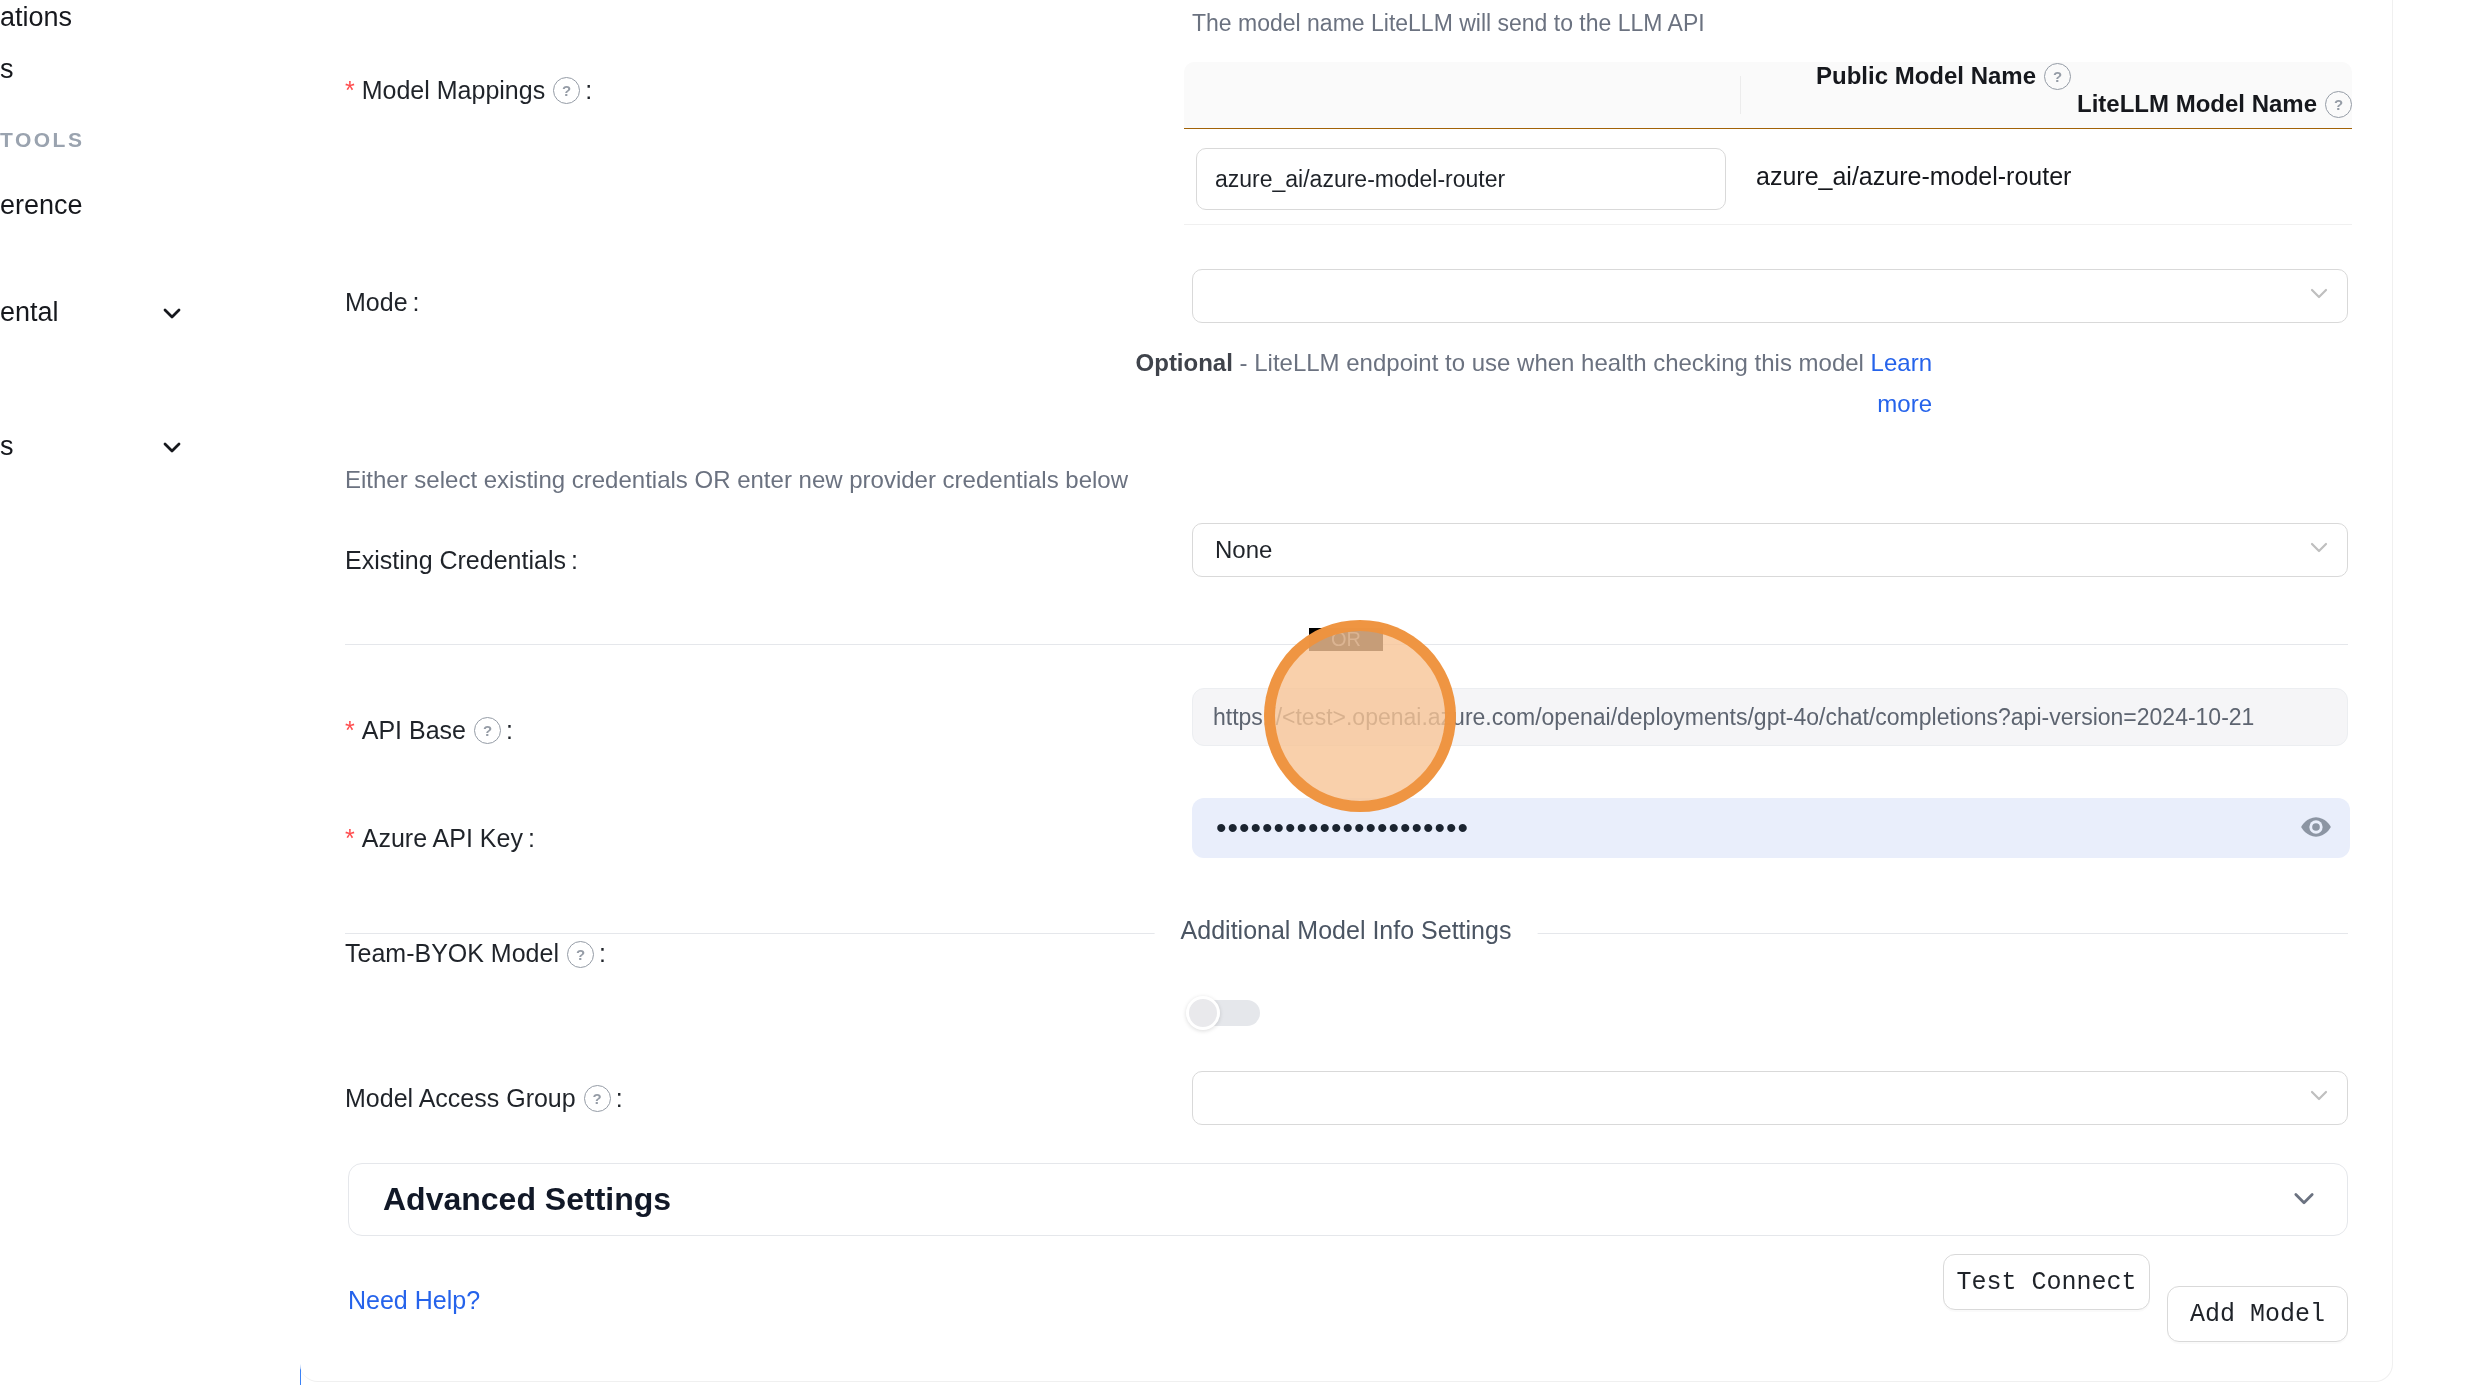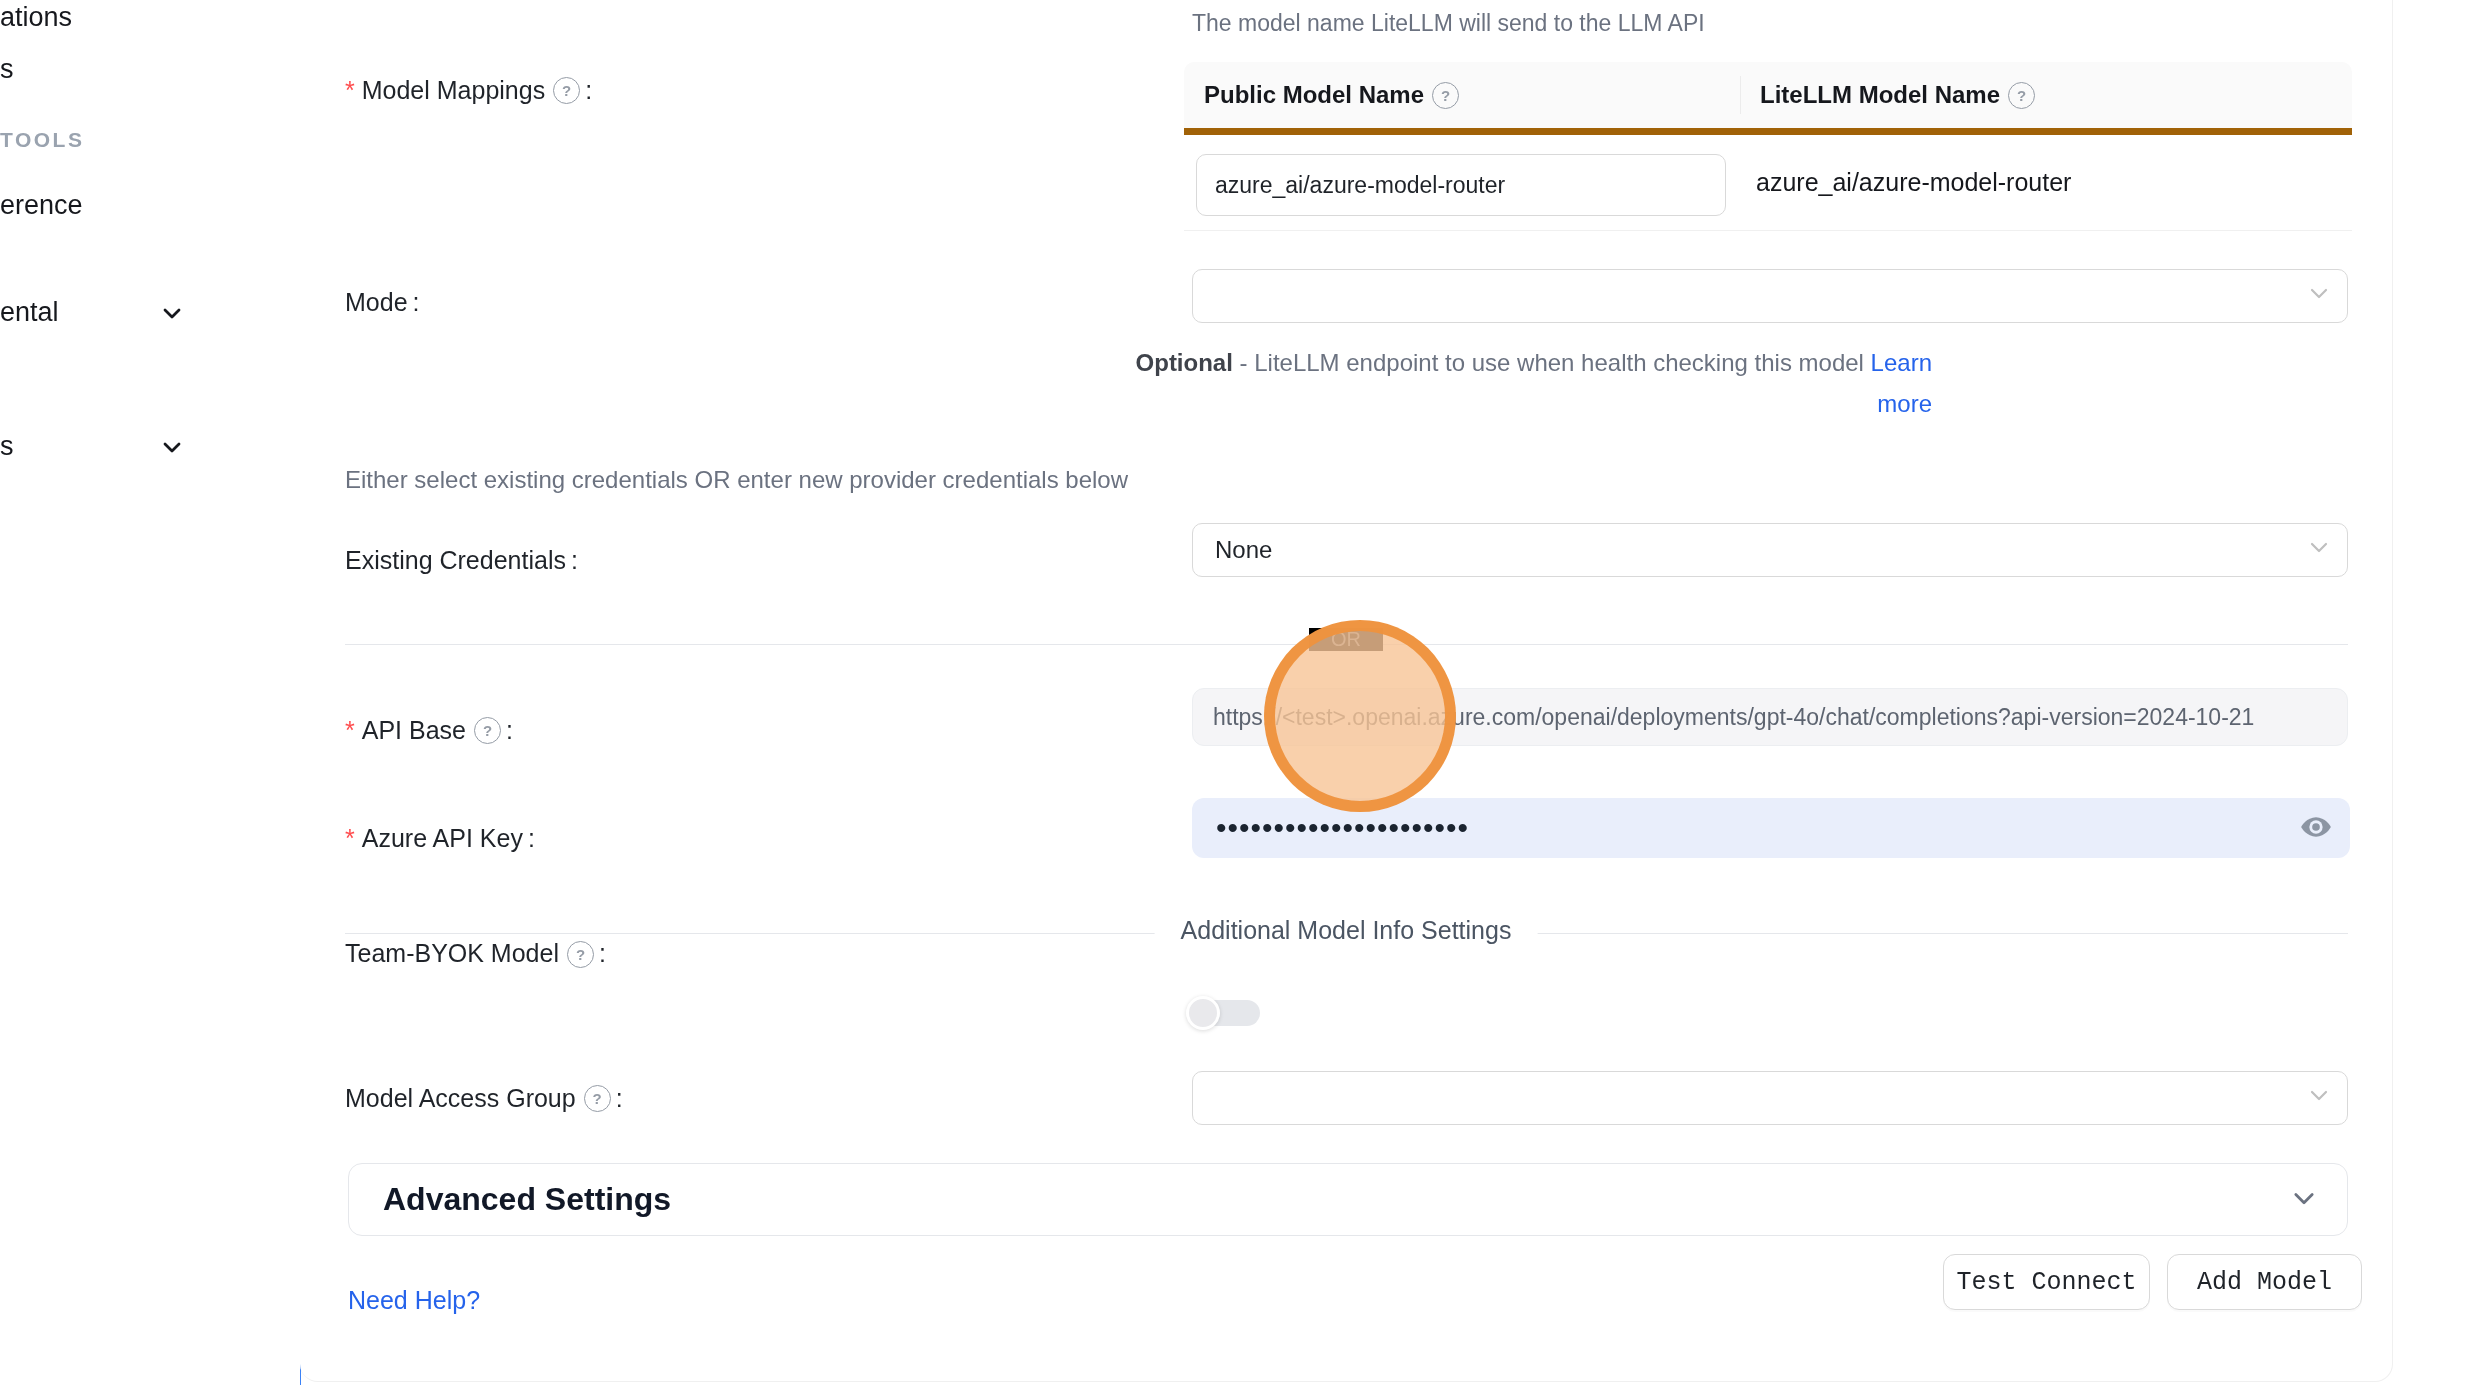--- a/index.html
+++ b/index.html
@@ -20,21 +20,21 @@
   .helper{font-size:23px;color:#6b7280;white-space:nowrap;}
   .lbl{display:flex;align-items:center;font-size:25px;color:#1f2329;white-space:nowrap;}
   .ast{color:#ff4d4f;font-size:25px;margin-right:7px;}
   .colon{margin-left:5px;}
   .qicon{display:inline-flex;align-items:center;justify-content:center;width:25px;height:25px;margin-left:8px;
          border:1.8px solid #959ca6;border-radius:50%;color:#959ca6;font-size:15px;font-weight:700;line-height:1;cursor:pointer;}
 
   
   .mtable{position:absolute;left:1184px;top:62px;width:1168px;}
   .mtable .thead{position:relative;height:66px;background:#fafafa;border-radius:10px 10px 0 0;
-                 border-bottom:7px solid #a16207;display:flex;align-items:center;}
+                 border-bottom:1px solid #a16207;display:flex;align-items:flex-end;flex-direction:column;}
   .th{display:flex;align-items:center;font-size:24px;font-weight:700;color:#16181d;}
   .th1{padding-left:20px;width:536px;}
   .th2{padding-left:20px;}
   .th-div{position:absolute;left:556px;top:14px;width:1px;height:38px;background:#ececec;}
   .trow{position:relative;height:95px;border-bottom:1px solid #f0f0f0;background:#fff;}
   .cell-input{position:absolute;left:12px;top:19px;width:530px;height:62px;border:1px solid #d9d9d9;border-radius:10px;
               font-size:23px;color:#1f2329;padding:0 18px;box-sizing:border-box;outline:none;
               font-family:"Liberation Sans","DejaVu Sans",sans-serif;background:#fff;}
   .cell-text{position:absolute;left:572px;top:0;height:95px;display:flex;align-items:center;font-size:25px;color:#16181d;}
 
@@ -227,17 +227,17 @@
     <span class="title">Advanced Settings</span>
     <span class="chev">
       <svg width="28" height="28" viewBox="0 0 24 24">
           <path d="M5 9l7 7 7-7" stroke="#6b7280" stroke-width="2.4" fill="none" stroke-linecap="round" stroke-linejoin="round"></path>
         </svg>
     </span>
   </div>
 
   <a class="abs link" style="left:348px;top:1286px;font-size:25px;">Need Help?</a>
   <button class="btn" style="left:1943px;width:207px;">Test Connect</button>
-  <button class="btn" style="left:2167px;width:195px;">Add Model</button>
+  <button class="btn" style="left:2167px;width:181px;margin-top:32px;">Add Model</button>
 
   <div class="click-ring"></div>
 
 </div>
 
 </body></html>

